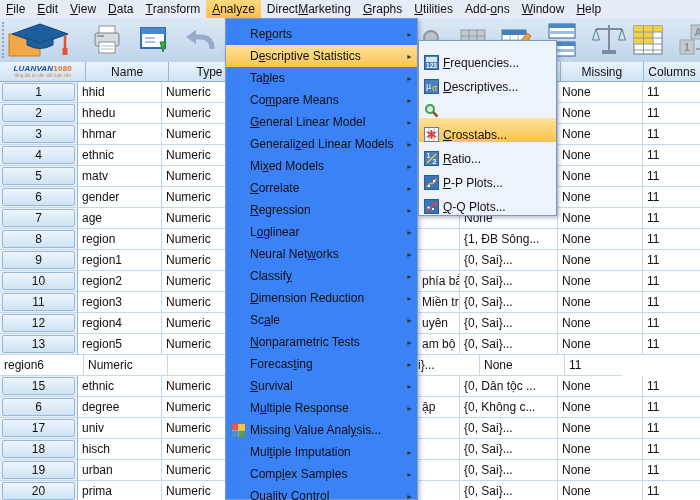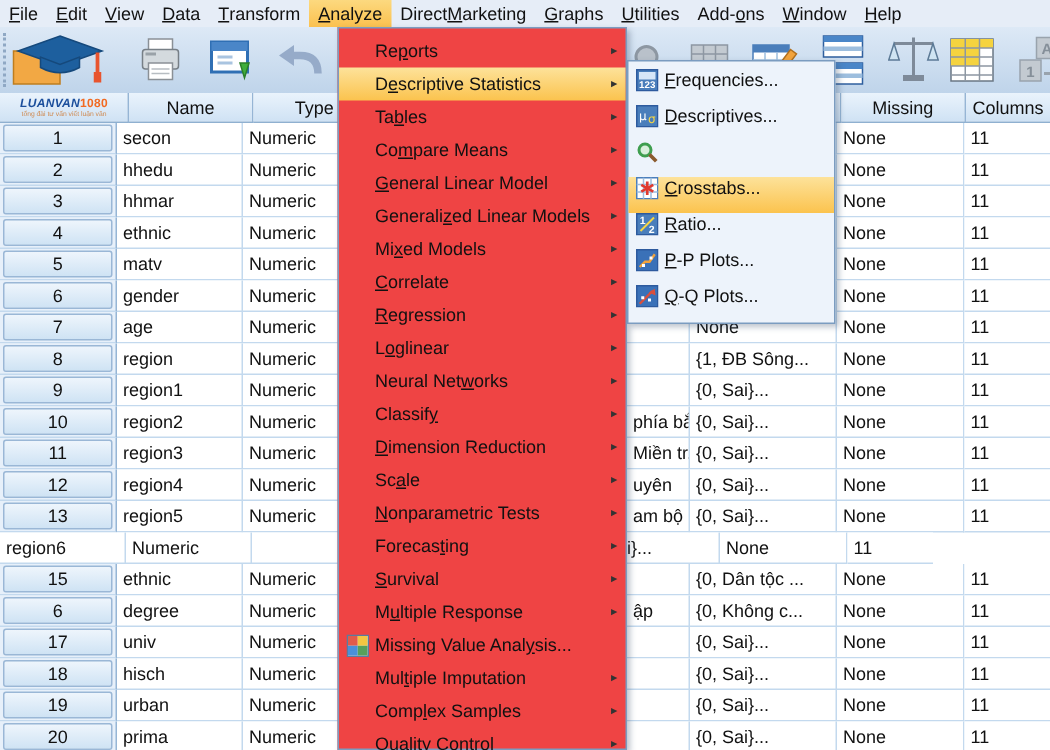--- a/index.html
+++ b/index.html
@@ -38,27 +38,27 @@
   .c-val{width:98px}.c-miss{width:85px}
   .c-cols{width:57px;border-right:none}
   .corner{width:88px;padding:0;flex-direction:column;justify-content:center;line-height:1}
   .logo1{font-size:8px;font-weight:bold;letter-spacing:.2px}
   .logo1 .p1{color:#1c4f9c;font-style:italic}
   .logo1 .p2{color:#f26a21}
   .logo2{font-size:4.5px;color:#cf8a52;margin-top:1px}
 
   
   .menupanel{position:absolute;left:225px;top:18px;width:193px;height:482px;box-sizing:border-box;
-             background:#ef4444;border:1px solid #7b9cc0;box-shadow:2px 2px 4px rgba(60,80,110,.35);
+             background:#3b82f6;border:1px solid #7b9cc0;box-shadow:2px 2px 4px rgba(60,80,110,.35);
              padding-top:4px;z-index:30}
   .submenu{position:absolute;left:418px;top:40px;width:139px;height:176px;box-sizing:border-box;
            background:#edf3fb;border:1px solid #7b9cc0;box-shadow:2px 2px 4px rgba(60,80,110,.35);
            padding-top:5px;z-index:40}
   .menu-item{height:22px;display:flex;align-items:center;padding-right:4px;cursor:default}
-  .sub-item{height:24px;display:flex;align-items:flex-start;padding-right:16px;cursor:default}
+  .sub-item{height:24px;display:flex;align-items:flex-end;padding-right:16px;cursor:default}
   .menu-item.active,.sub-item.active{background:linear-gradient(#fde29a,#fbc34e)}
   .gut{flex:0 0 24px;display:flex;align-items:center;justify-content:center}
   .lbl{flex:1;white-space:nowrap;overflow:hidden}
   .arr{flex:0 0 10px;font-size:7px;color:#333;text-align:right}
 </style>
 </head>
 <body>
 
 <div class="menubar">
     <div class="mitem"><u>F</u>ile</div>
@@ -183,21 +183,21 @@
     <div class="hcell c-hidden"></div>
     <div class="hcell c-val"></div>
     <div class="hcell c-miss">Missing</div>
     <div class="hcell c-cols">Columns</div>
   </div>
   <div id="tbody">
       <div class="trow">
         <div class="cell c-num">
           <div class="rbtn">1</div>
         </div>
-        <div class="cell c-name">secon</div>
+        <div class="cell c-name">hhid</div>
         <div class="cell c-type">Numeric</div>
         <div class="cell c-hidden"></div>
         <div class="cell c-val"></div>
         <div class="cell c-miss">None</div>
         <div class="cell c-cols">11</div>
       </div>
       <div class="trow">
         <div class="cell c-num">
           <div class="rbtn">2</div>
         </div>

